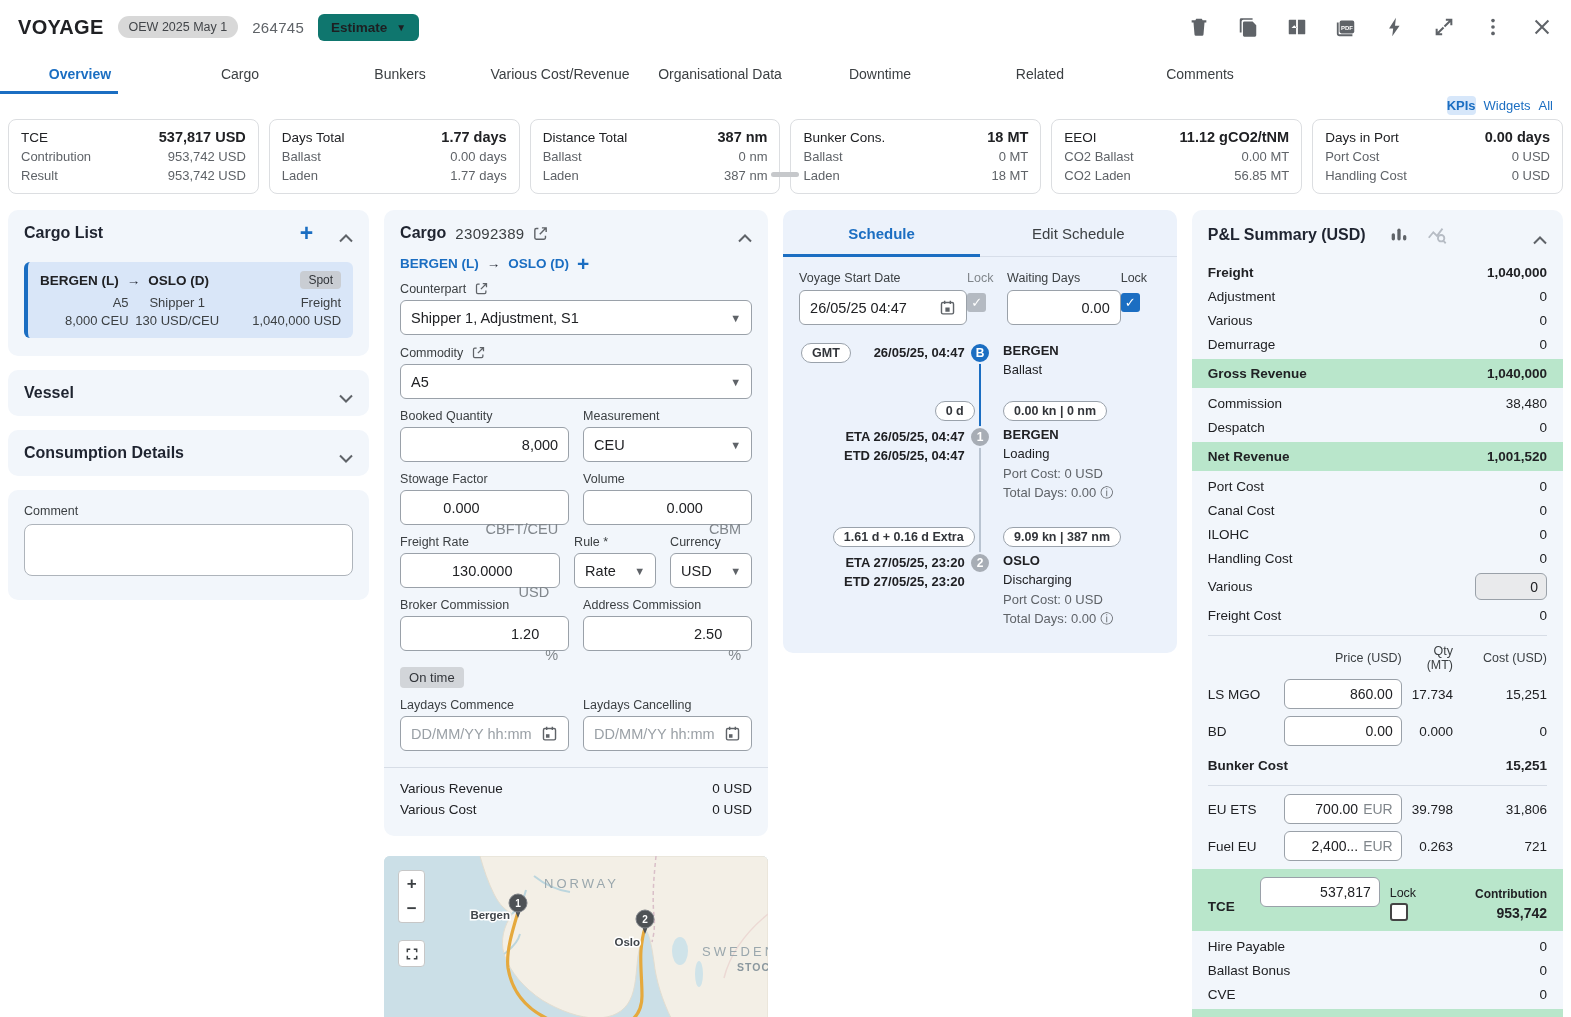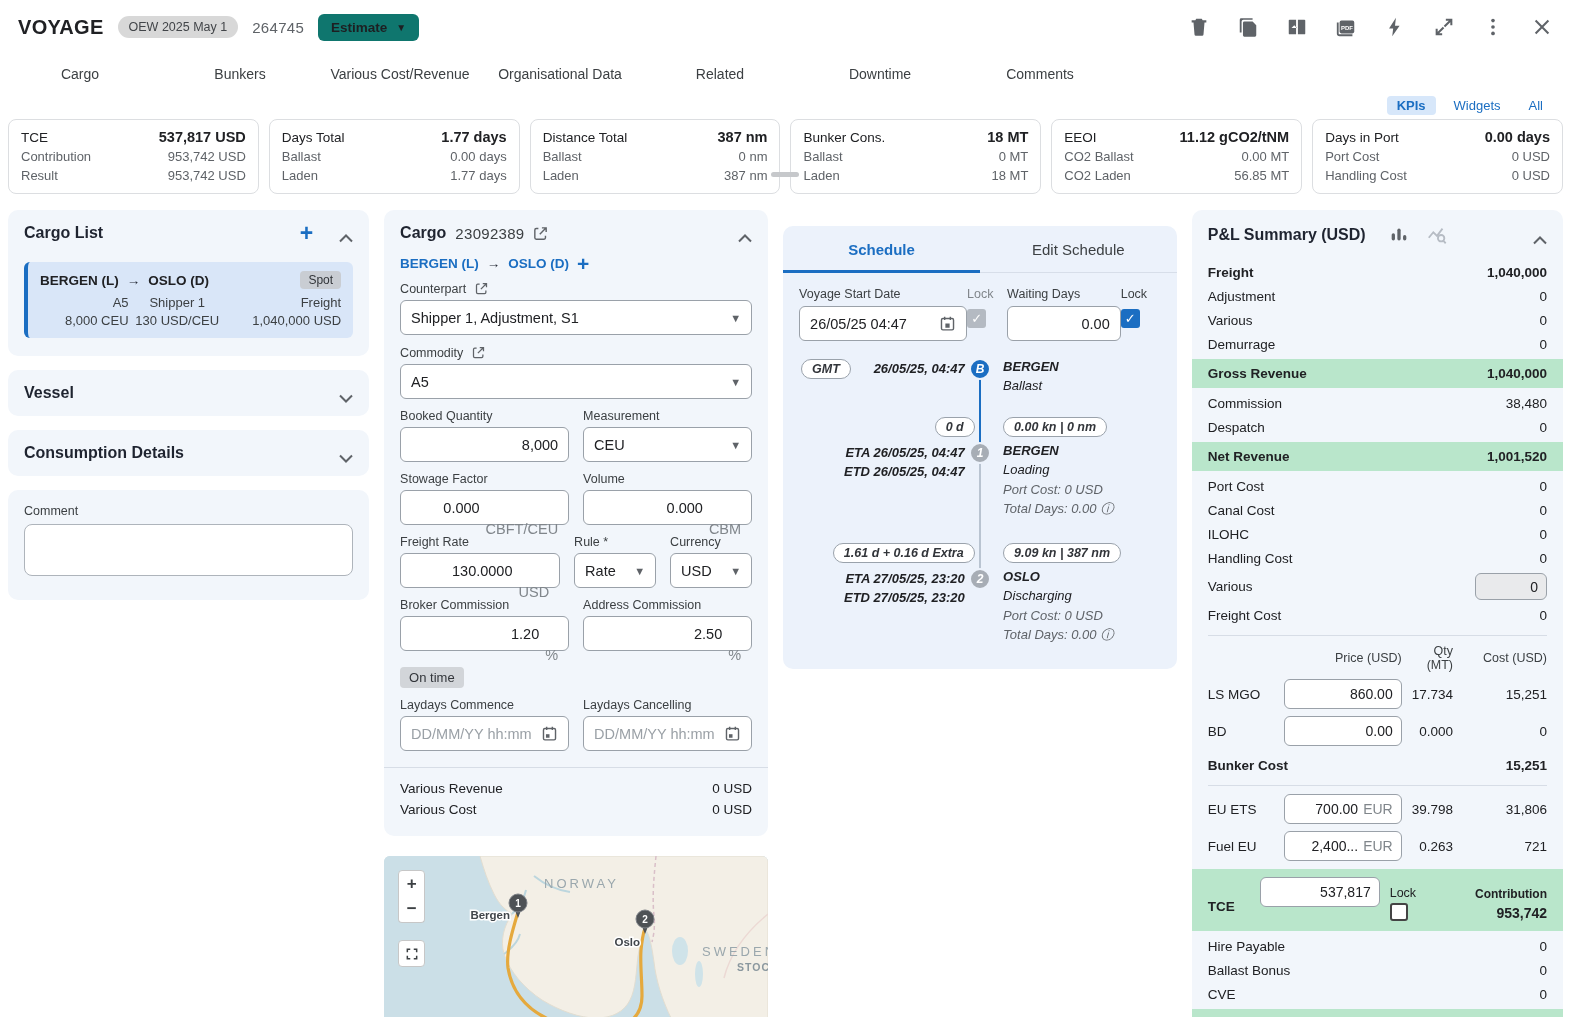--- a/index.html
+++ b/index.html
@@ -21,39 +21,39 @@
 
   
   .tabs { display:grid; grid-template-columns:repeat(9,160px); height:40px; }
   .tab { position:relative; display:flex; align-items:center; justify-content:center;
     font-size:14px; color:#3c4043; cursor:pointer; }
   .tab.active { color:#1b6ec2; font-weight:bold; }
   .tab.active::after { content:""; position:absolute; left:0; bottom:0; width:118px; height:3px; background:#1b6ec2; }
 
   
   .vsw { display:flex; justify-content:flex-end; gap:8px; padding:2px 18px 4px; align-items:center; }
-  .vsw-link { font-size:13px; color:#1b6ec2; padding:2px 10px; border-radius:4px; cursor:pointer; }
+  .vsw-link { font-size:13px; color:#1b6ec2; padding:2px 0; border-radius:4px; cursor:pointer; }
   .vsw-link.active { background:#d7e7fa; font-weight:bold; }
 
   
   .kpirow { display:grid; grid-template-columns:repeat(6,1fr); gap:10px; padding:0 8px; }
   .kpi { border:1px solid #dcdee1; border-radius:8px; background:#fff; padding:8px 12px; }
   .kpi-line { display:flex; justify-content:space-between; line-height:19px; }
   .kpi-label { font-size:13.5px; color:#202124; }
   .kpi-value { font-size:14.5px; font-weight:bold; color:#202124; }
   .kpi-sub .kpi-label, .kpi-sub .kpi-value { color:#5f6368; font-size:13px; font-weight:normal; }
 
   .drag-handle { position:absolute; left:771px; top:172px; width:28px; height:5px;
     background:#c6c8cb; border-radius:3px; cursor:row-resize; }
 
   
   .main { display:flex; gap:15px; padding:0 8px; margin-top:16px; align-items:flex-start; }
   .col-left { width:367px; display:flex; flex-direction:column; gap:14px; }
   .col-mid  { width:384px; display:flex; flex-direction:column; gap:20px; }
-  .col-sched{ width:400px;margin-top:16px; }
+  .col-sched{ width:400px; }
   .col-pnl  { width:374px; }
   .panel { background:#f2f6fb; border-radius:10px; padding:14px 16px; }
   .ptitle { font-size:16px; font-weight:bold; color:#1f2430; }
   .phead { display:flex; align-items:center; }
   .chev { width:14px; height:9px; color:#5f6368; cursor:pointer; }
   .chev svg { width:14px; height:9px; }
 
   
   .cl-add { margin-left:auto; margin-right:26px; color:#1b6ec2; font-size:23px; font-weight:bold;
     line-height:18px; cursor:pointer; }
@@ -118,21 +118,21 @@
     color:#3c4043; cursor:pointer; position:relative; font-weight:bold; }
   .stab.active { color:#1b6ec2; }
   .stab.active::after { content:""; position:absolute; left:0; right:0; bottom:-1px; height:3px; background:#1b6ec2; }
   .sched-body { padding:14px 16px 0; }
   .sd-grid { display:grid; grid-template-columns:168px 40px 1fr 40px; column-gap:0; }
   .sd-grid .flabel { margin-bottom:5px; }
   .cb { width:19px; height:19px; border-radius:3px; display:flex; align-items:center; justify-content:center;
     color:#fff; font-size:13px; font-weight:bold; margin-top:8px; cursor:pointer; }
   .cb.gray { background:#b4bac2; }
   .cb.blue { background:#1b6ec2; }
-  .timeline { position:relative; height:300px; margin-top:14px; font-size:13px;font-style:italic; }
+  .timeline { position:relative; height:300px; margin-top:14px; font-size:13px; }
   .tl-line { position:absolute; left:180px; top:14px; width:2px; height:220px; background:#b9c4d1; }
   .tl-line-blue { position:absolute; left:180px; top:14px; width:2px; height:90px; background:#1b6ec2; }
   .tl-marker { position:absolute; left:170px; width:22px; height:22px; border-radius:50%;
     display:flex; align-items:center; justify-content:center; color:#fff; font-size:12px; font-weight:bold;
     border:2px solid #ecf2fb; }
   .tl-marker.blue { background:#1b6ec2; }
   .tl-marker.gray { background:#a7adb5; }
   .tl-time { position:absolute; right:196px; text-align:center; font-weight:bold; color:#202124; white-space:nowrap; }
   .tl-det { position:absolute; left:204px; white-space:nowrap; }
   .tl-port { font-weight:bold; }
@@ -226,26 +226,27 @@
       </span>
     <span class="hicon">
         <svg viewBox="0 0 24 24" fill="none" stroke="currentColor" stroke-width="2.2">
           <path d="M5 5l14 14M19 5 5 19"></path>
         </svg>
       </span>
   </div>
 </div>
 
 <div class="tabs">
+  <div class="tab active">Overview</div>
   <div class="tab">Cargo</div>
   <div class="tab">Bunkers</div>
   <div class="tab">Various Cost/Revenue</div>
   <div class="tab">Organisational Data</div>
+  <div class="tab">Downtime</div>
   <div class="tab">Related</div>
-  <div class="tab">Downtime</div>
   <div class="tab">Comments</div>
 </div>
 
 <div class="vsw">
   <span class="vsw-link active">KPIs</span>
   <span class="vsw-link">Widgets</span>
   <span class="vsw-link">All</span>
 </div>
 
 <div class="kpirow">

